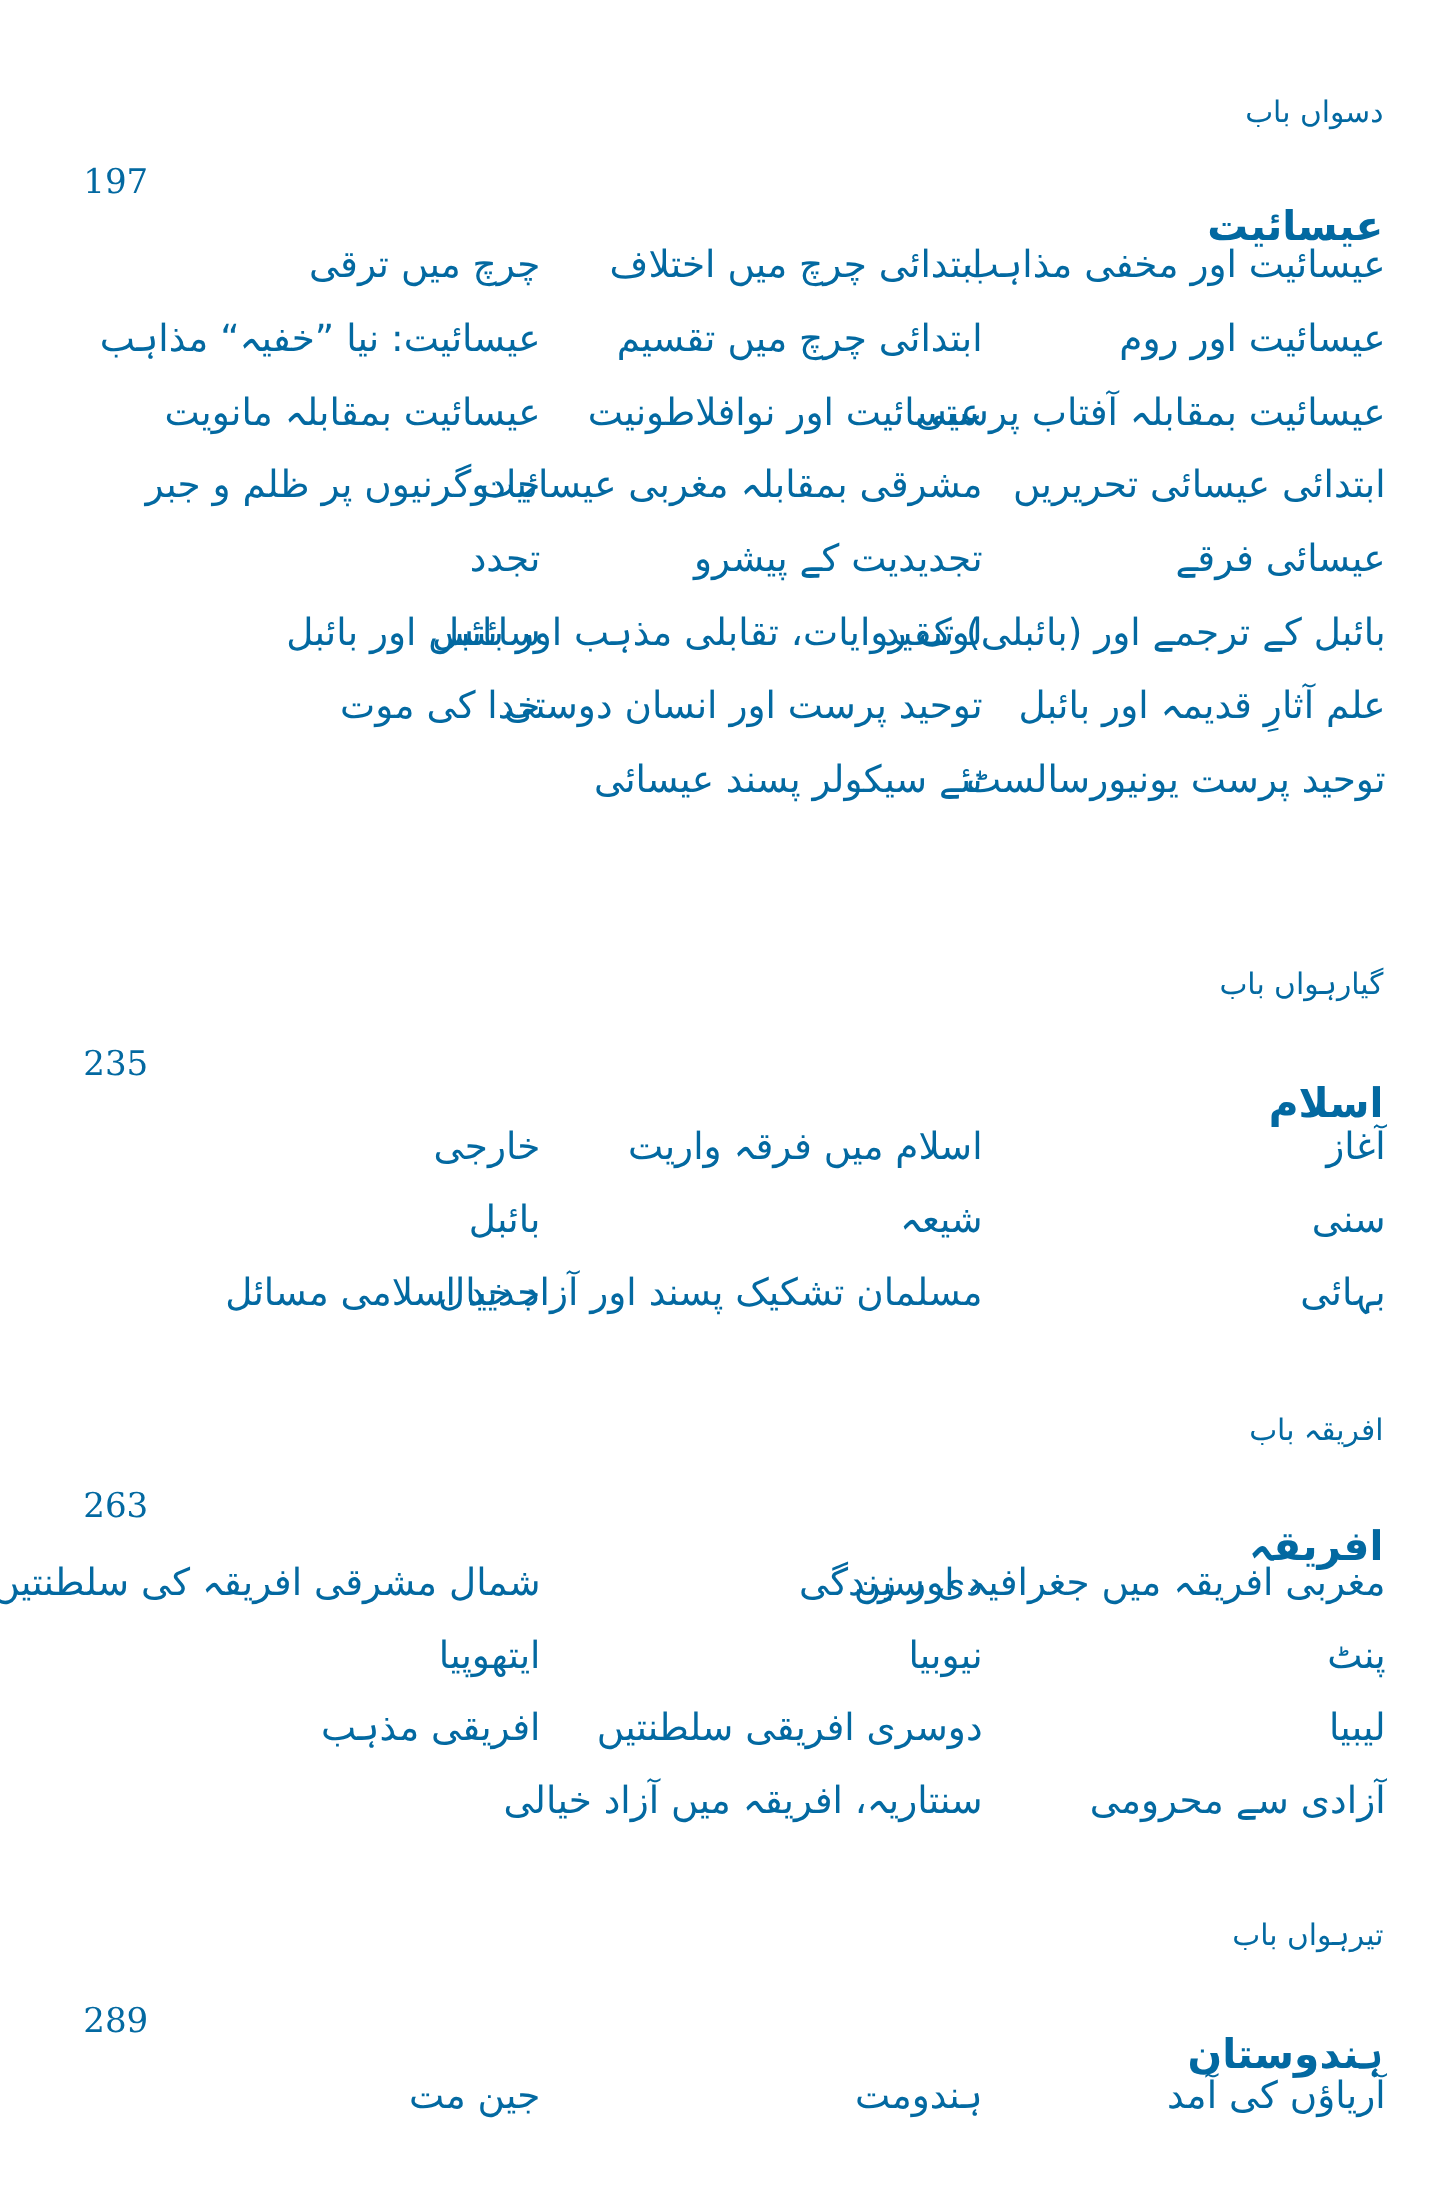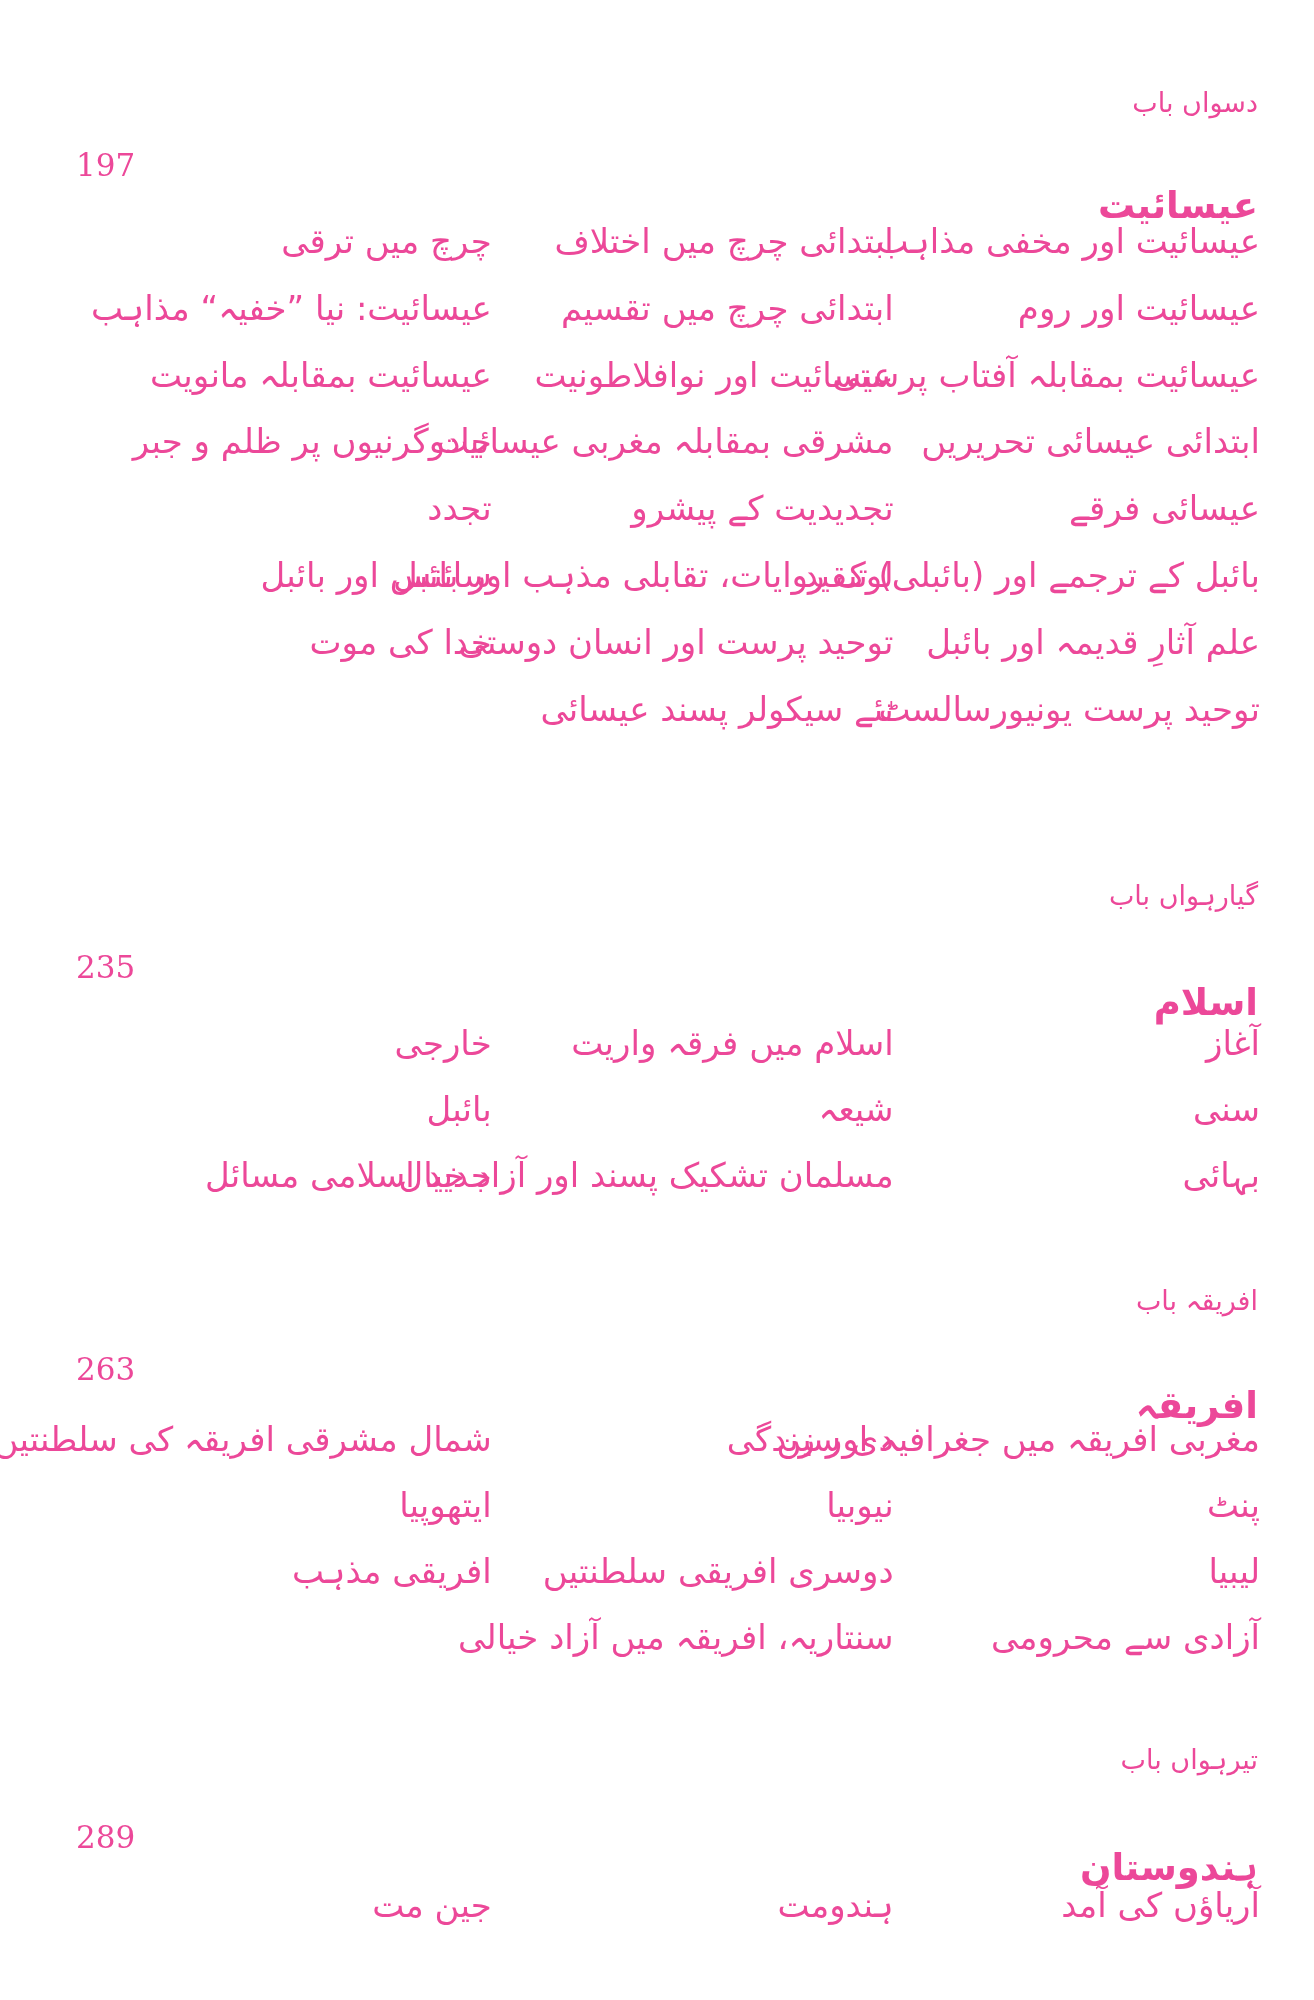--- a/index.html
+++ b/index.html
@@ -4,21 +4,21 @@
 <style>
   html,body{margin:0;padding:0;background:#ffffff;}
   .page{
     position:relative;
     width:1314px;
     height:2000px;
     background:#ffffff;
     overflow:hidden;
     direction:rtl;
     font-family:"DejaVu Sans", sans-serif;
-    color:#ec4899;
+    color:#0369a1;
   }
   .chapter-label{
     position:absolute;
     right:56px;
     font-size:27px;
     line-height:1.3;
     white-space:nowrap;
   }
   .section-title{
     position:absolute;

